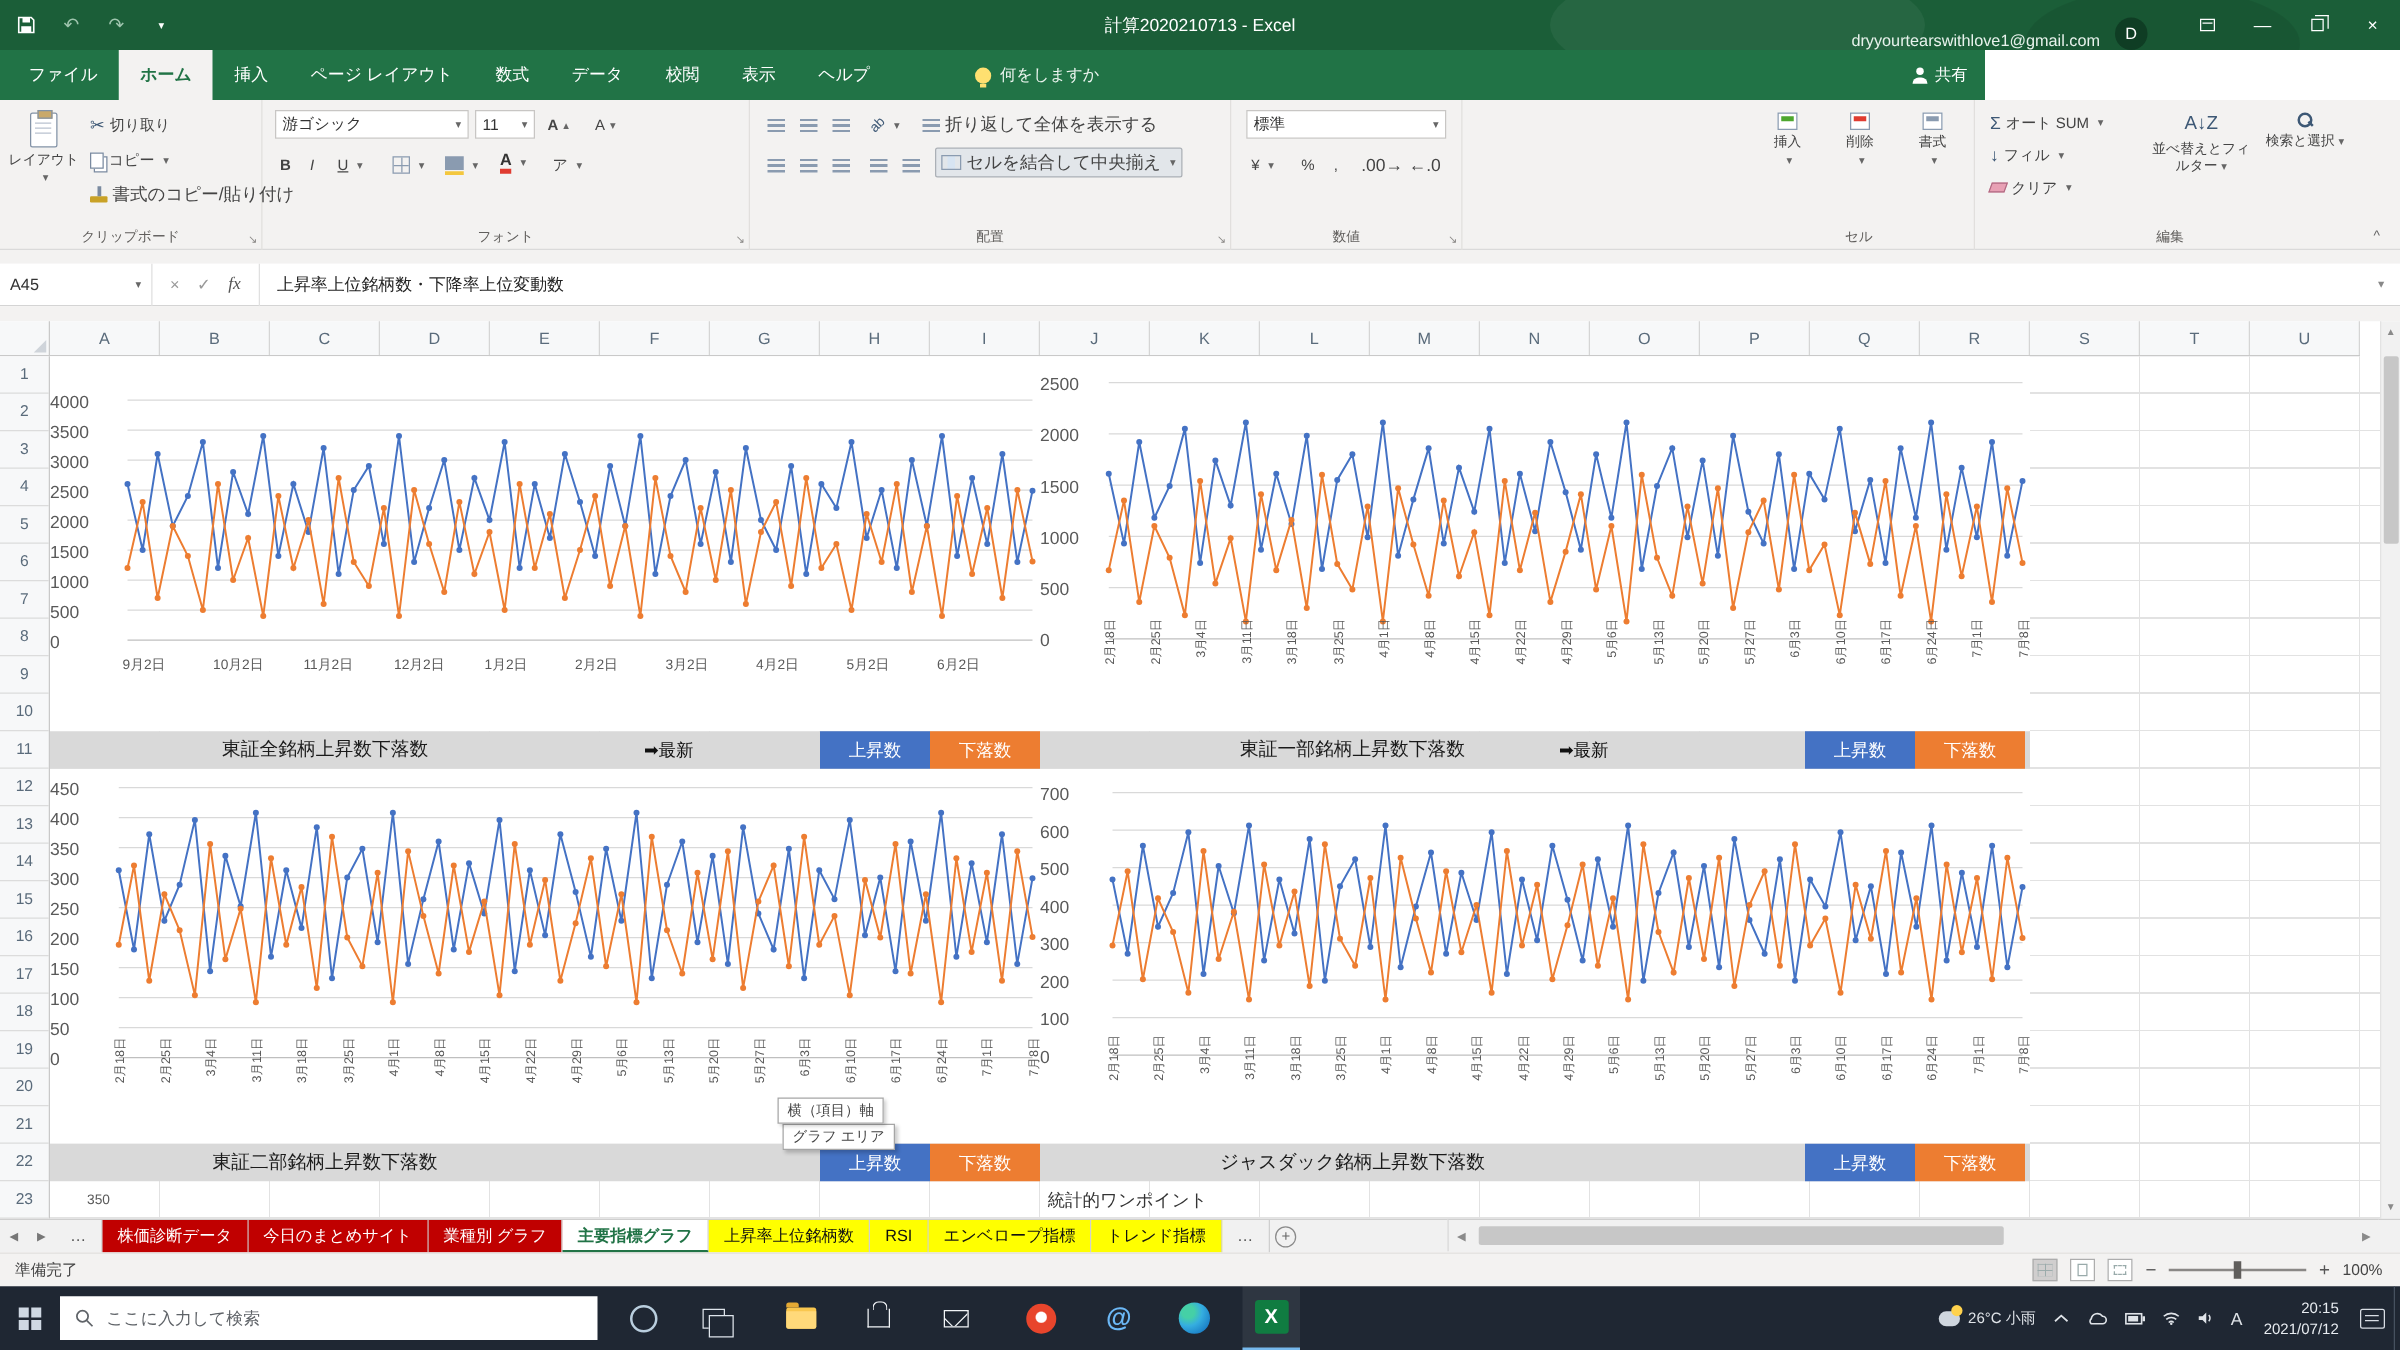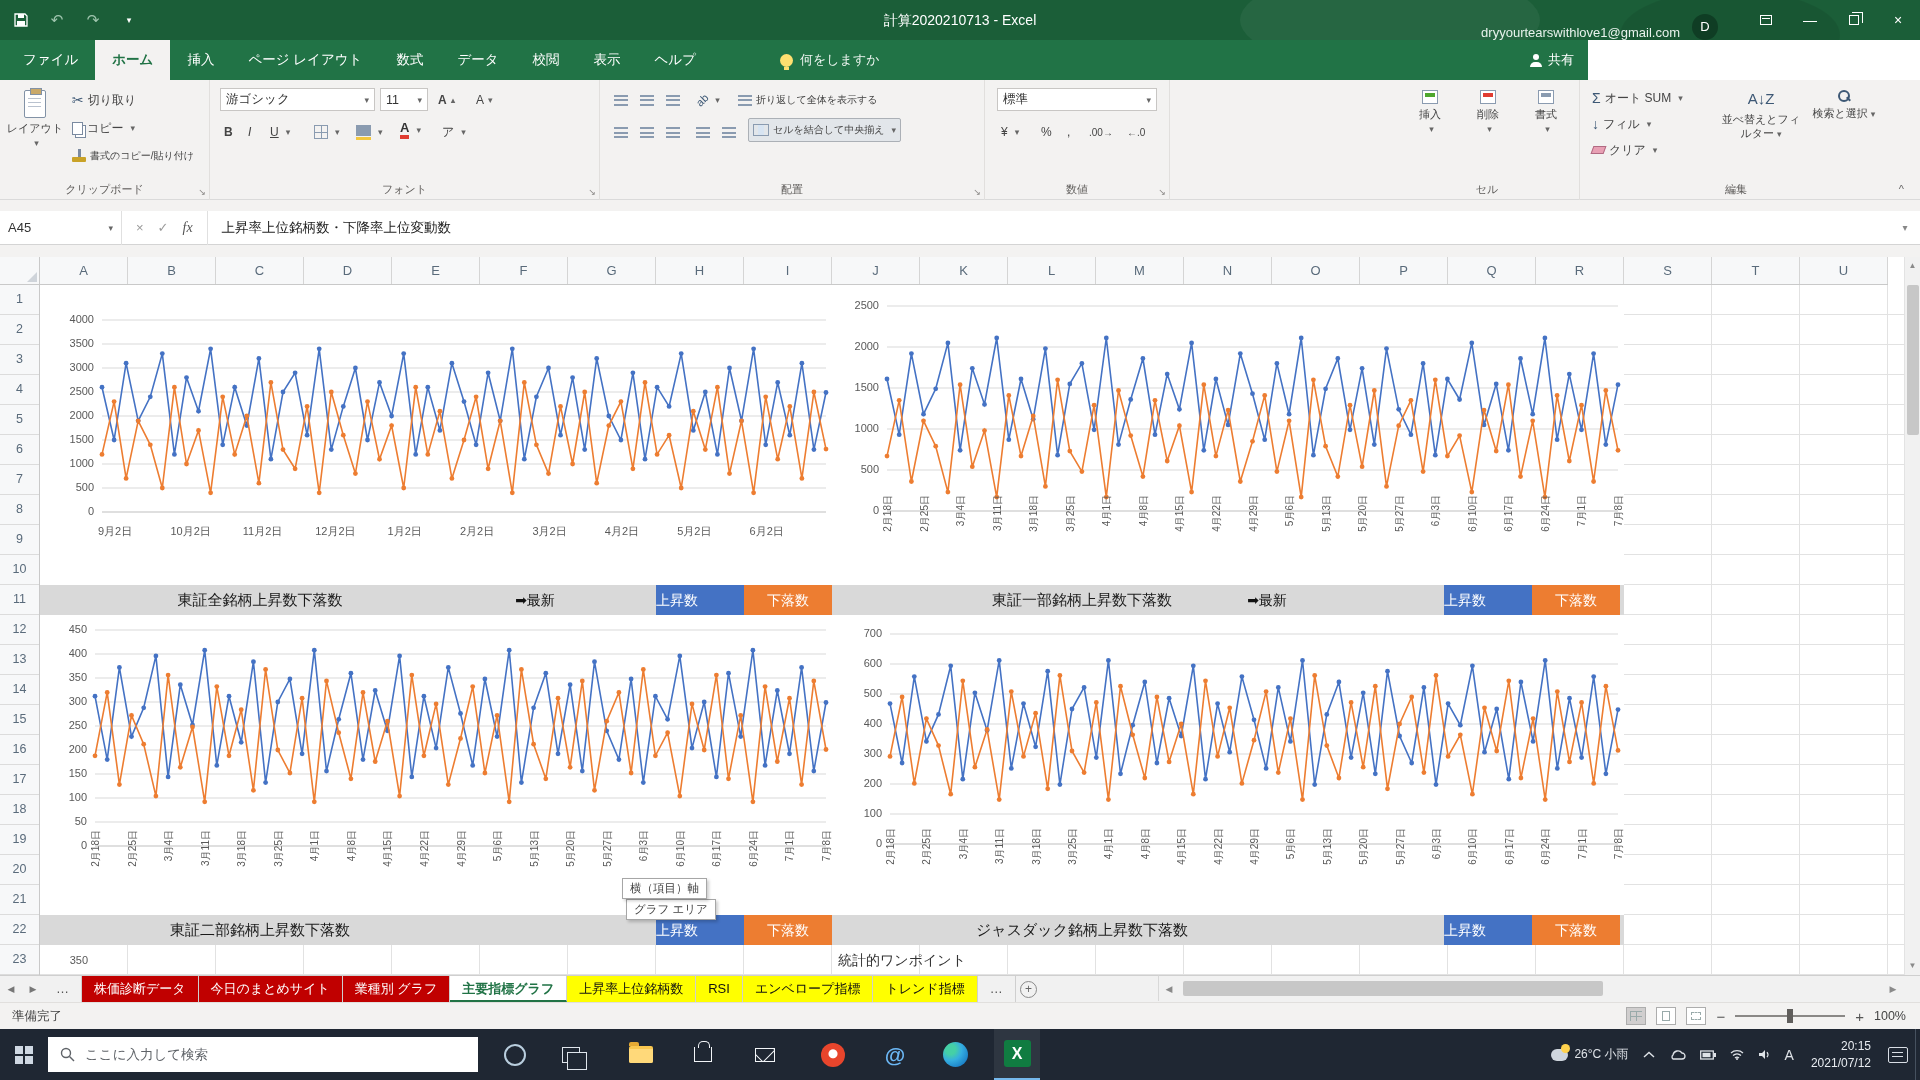--- a/index.html
+++ b/index.html
@@ -36,21 +36,21 @@
 .person-ic:before{content:"";position:absolute;left:3px;top:0;width:6px;height:6px;border-radius:50%;background:#fff}
 .person-ic:after{content:"";position:absolute;left:0;bottom:-1px;width:12px;height:5px;border-radius:5px 5px 0 0;background:#fff}
 
 .ribbon{position:absolute;left:0;top:80px;width:1920px;height:120px;background:var(--ribbon);border-bottom:1px solid #dadada}
 .rgroup{position:absolute;top:0;height:120px;border-right:1px solid #e1dfdd}
 .glabel{position:absolute;bottom:3px;left:0;width:100%;text-align:center;font-size:11px;color:#605e5c}
 .launcher{position:absolute;right:3px;bottom:3px;font-size:9px;color:#8a8886}
 .bigbtn{position:absolute;top:6px;text-align:center;font-size:11px;color:#444;line-height:1.25;border-radius:2px;padding-top:2px}
 .bigbtn .bico{display:block;margin:2px auto 4px}
 .sbtn{position:absolute;height:24px;display:flex;align-items:center;gap:4px;font-size:12px;color:#444;padding:0 4px;white-space:nowrap}
-.sbtn .sm{font-size:10px}
+.sbtn .sm{font-size:14px}
 .gi{font-size:14px;color:#3d5875}
 .combo{position:absolute;height:23px;background:#fff;border:1px solid #c8c6c4;display:flex;align-items:center;justify-content:space-between;padding:0 5px;font-size:12.5px;color:#333}
 .pressed{background:#e2e6ea;border:1px solid #abb0b6;border-radius:2px}
 
 .i-clip{display:block;width:22px;height:28px;margin:0 auto;border:1px solid #8292a6;background:#fff;border-radius:2px;position:relative}
 .i-clip:before{content:"";position:absolute;left:5px;top:-3px;width:10px;height:5px;background:#c9a96a;border:1px solid #8292a6}
 .i-clip:after{content:"";position:absolute;left:3px;top:7px;width:13px;height:1px;background:#b9c2cf;box-shadow:0 4px 0 #b9c2cf,0 8px 0 #b9c2cf}
 .i-copy{width:11px;height:13px;border:1px solid #7a8aa0;background:#fff;box-shadow:3px 3px 0 -1px #fff,3px 3px 0 0 #7a8aa0}
 .i-brush{width:14px;height:14px;position:relative}
 .i-brush:before{content:"";position:absolute;left:0;top:8px;width:14px;height:5px;background:#c9a227;border-radius:1px}
@@ -83,28 +83,28 @@
 
 .corner{position:absolute;left:0;top:257px;width:40px;height:28px;background:#f7f8f9;border-right:1px solid #c9c9c9;border-bottom:1px solid #c9c9c9}
 .corner:after{content:"";position:absolute;right:2px;bottom:2px;border-left:10px solid transparent;border-bottom:10px solid #cfd4da}
 #col-headers{position:absolute;left:40px;top:257px;height:28px;display:flex;border-bottom:1px solid #c9c9c9;background:#f7f8f9}
 .colh{width:88px;border-right:1px solid #d5d5d5;text-align:center;line-height:27px;font-size:13px;color:#5a6b7b}
 #row-headers{position:absolute;left:0;top:285px;width:40px;background:#f7f8f9;border-right:1px solid #c9c9c9}
 .rowh{height:30px;border-bottom:1px solid #dcdcdc;text-align:center;line-height:29px;font-size:12.5px;color:#5a6b7b}
 .gridbg{position:absolute;left:40px;top:285px;width:1864px;height:690px;background-image:repeating-linear-gradient(to right,transparent 0 87px,#e2e2e2 87px 88px),repeating-linear-gradient(to bottom,transparent 0 29px,#e2e2e2 29px 30px)}
 
 .chart{position:absolute;width:792px;height:300px;background:#fff}
-.ytick{position:absolute;text-align:right;font-size:11px;color:#595959}
+.ytick{position:absolute;font-size:14px;color:#595959}
 .xtick-h{position:absolute;font-size:11px;color:#595959;white-space:nowrap}
 .xtick-v{position:absolute;width:60px;height:12px;font-size:10px;color:#595959;text-align:right;transform:rotate(-90deg);white-space:nowrap}
 
 .band{position:absolute;width:792px;height:30px;background:var(--band)}
 .band-title{position:absolute;left:0;top:0;width:440px;text-align:center;line-height:30px;font-size:15px;color:#1a1a1a}
 .band-latest{position:absolute;left:430px;width:130px;text-align:center;line-height:30px;font-size:14px;color:#111}
-.cell-up{position:absolute;left:616px;top:0;width:88px;height:30px;background:var(--blue);color:#fff;line-height:30px;font-size:14px}
+.cell-up{position:absolute;left:616px;top:0;width:88px;height:30px;background:var(--blue);color:#fff;text-align:center;line-height:30px;font-size:14px}
 .cell-down{position:absolute;left:704px;top:0;width:88px;height:30px;background:var(--orange);color:#fff;text-align:center;line-height:30px;font-size:14px}
 .r23{position:absolute;height:30px;line-height:30px;font-size:13px;color:#333}
 .tooltip{position:absolute;background:#fff;border:1px solid #a6a6a6;box-shadow:2px 2px 3px rgba(0,0,0,.2);font-size:11.5px;color:#444;padding:2px 7px;white-space:nowrap}
 
 .vscroll{position:absolute;left:1904px;top:257px;width:16px;height:718px;background:#f1f1f1;border-left:1px solid #e3e3e3;color:#8a8a8a}
 .varrow{height:18px;text-align:center;font-size:8px;line-height:18px}
 .vthumb{position:absolute;left:2px;top:28px;width:12px;height:150px;background:#c7c7c7;border-radius:2px}
 
 .tabbar{position:absolute;left:0;top:975px;width:1920px;height:27px;background:#f1f1f1;border-top:1px solid #cfcfcf;display:flex;align-items:stretch}
 .snav{width:22px;text-align:center;line-height:26px;font-size:9px;color:#777}

